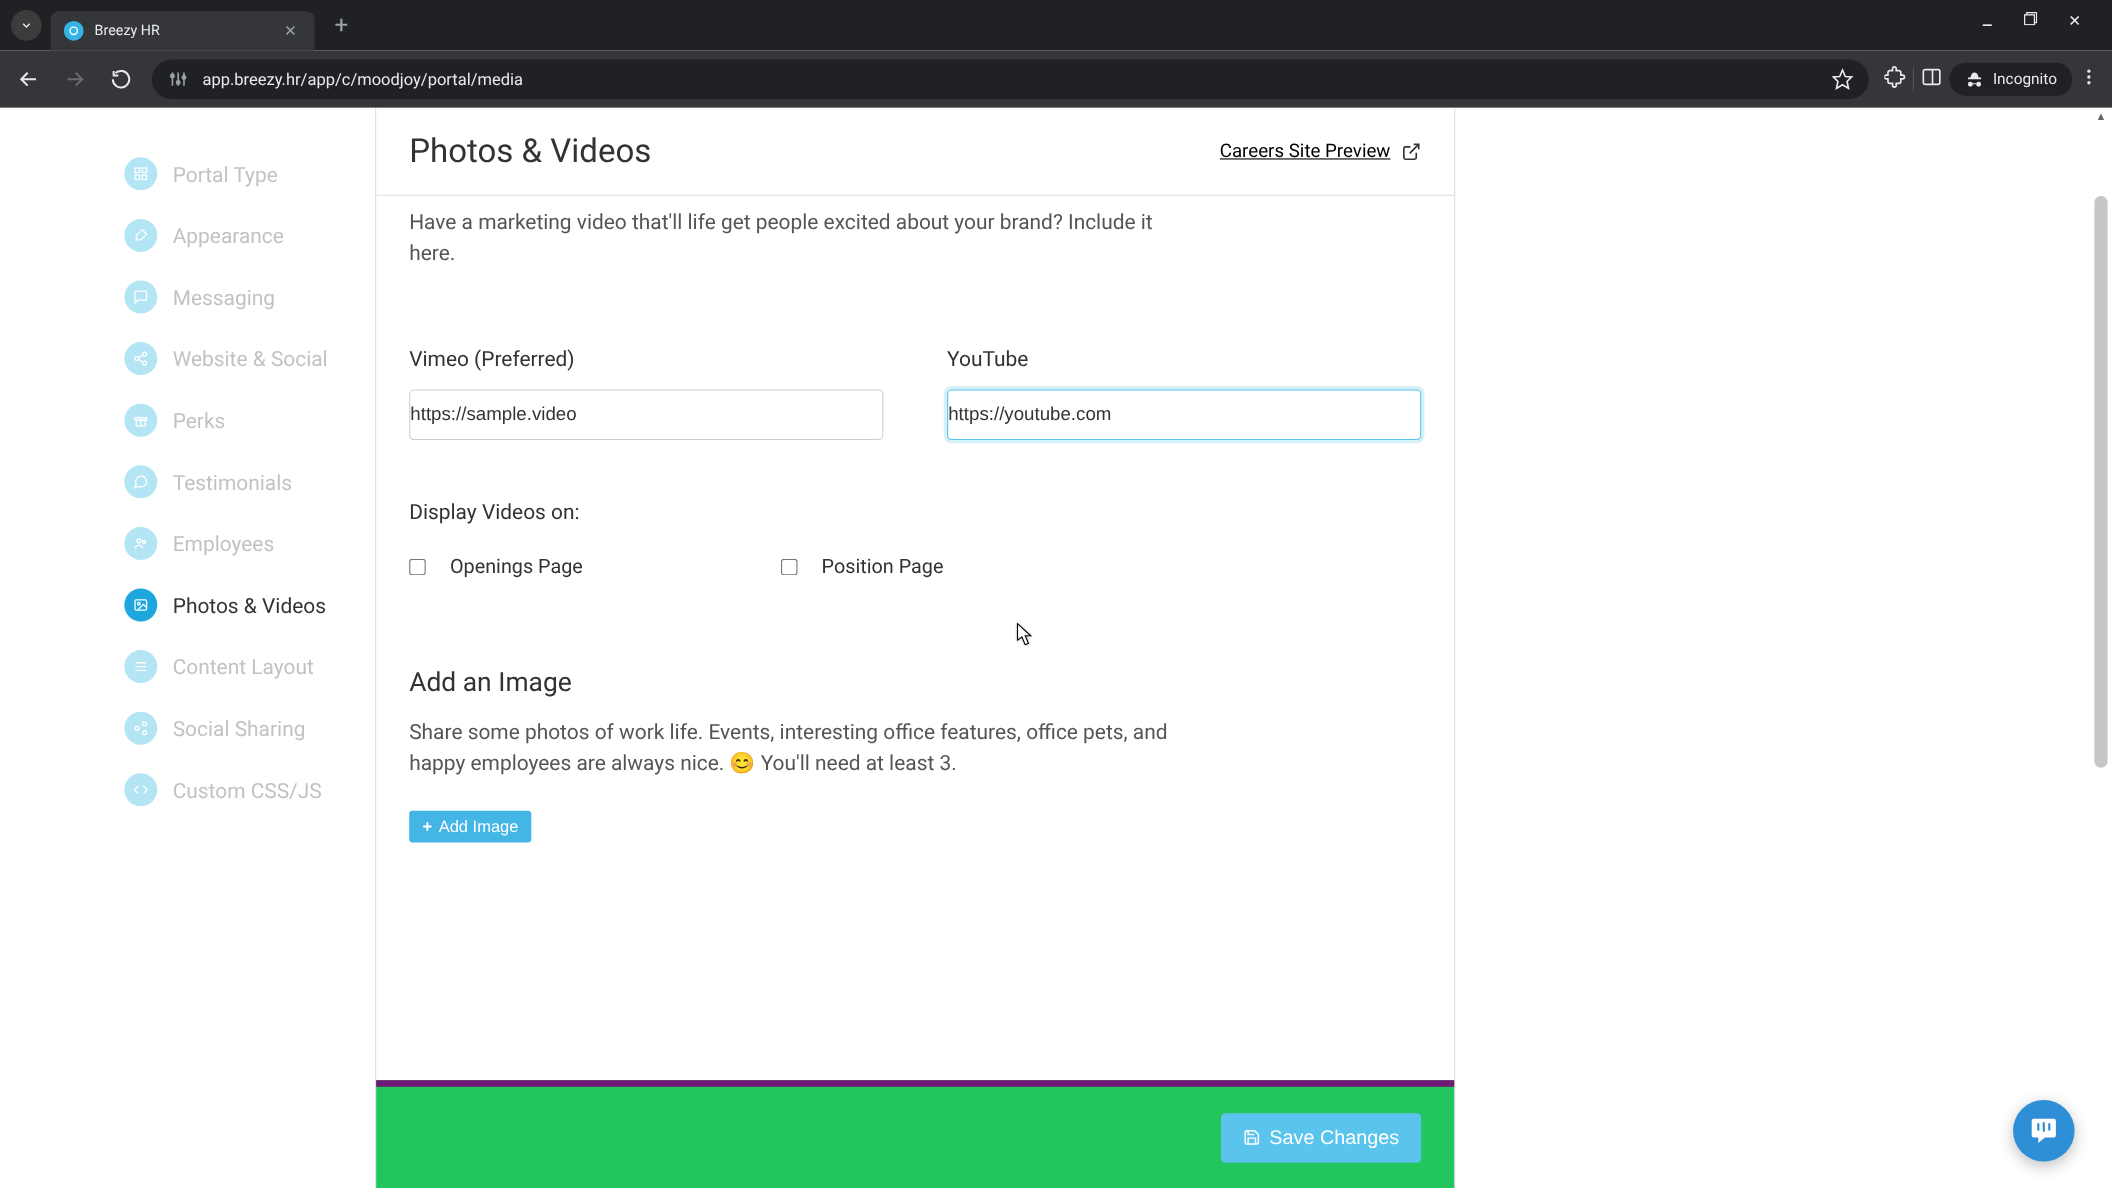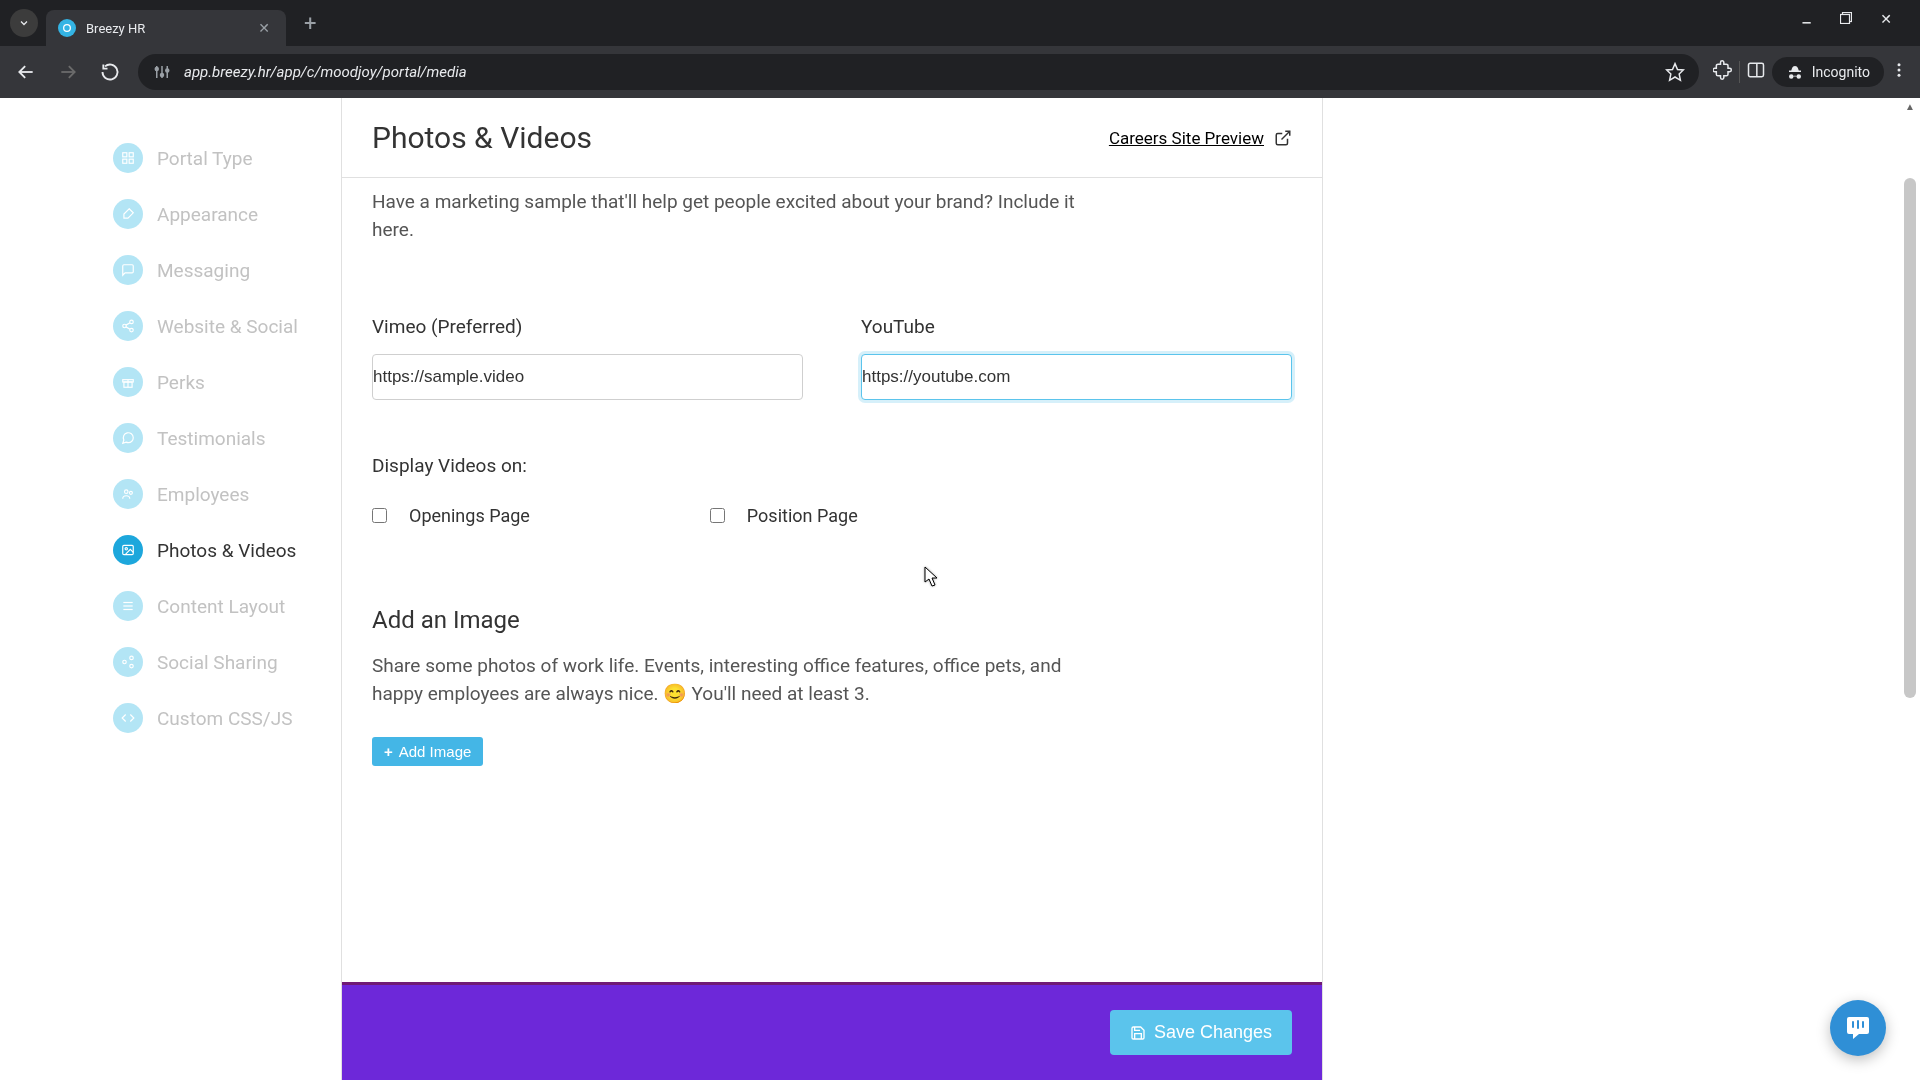--- a/index.html
+++ b/index.html
@@ -16,21 +16,21 @@
   .newtab { color:#9aa0a6; font-size:22px; padding:0 14px; }
   .tabbar-spacer { flex:1; }
   .winctl { display:flex; gap:28px; padding:0 18px; color:#e8eaed; }
   .winctl span { font-size:14px; }
 
   .addrbar { height: 52px; background: #35363a; display: flex; align-items: center; padding: 0 12px; gap: 14px; }
   .navbtn { width:28px; height:28px; display:flex; align-items:center; justify-content:center; color:#e8eaed; }
   .navbtn.dim { color: #777; }
   .omnibox { flex:1; height:36px; background:#202124; border-radius:18px; display:flex; align-items:center; padding:0 14px; gap:12px; color:#e8eaed; font-size:15px; }
   .omni-icon { width:20px; height:20px; display:flex; align-items:center; justify-content:center; color:#9aa0a6; }
-  .omni-url { flex:1;font-style:italic; }
+  .omni-url { flex:1; }
   .addr-right { display:flex; align-items:center; gap:6px; color:#e8eaed; }
   .incognito-pill { display:flex; align-items:center; gap:8px; background:#202124; padding:6px 14px; border-radius:18px; font-size:14px; }
   .addr-div { width:1px; height:22px; background:#555; }
 
   
   .viewport { flex:1; position:relative; background:#fff; overflow:hidden; }
   .layout { position:absolute; left:0; right:0; top:0; bottom:0; display:flex; }
   .gutter { width: 113px; }
   .sidebar { width: 228px; padding-top: 32px; }
   .side-item { display:flex; align-items:center; gap:14px; padding: 13px 0; cursor:pointer; }
@@ -56,21 +56,21 @@
   .section-label { font-size:19px; color:#333; margin-top:54px; }
   .check-row { display:flex; gap:180px; margin-top:28px; }
   .check { display:flex; align-items:center; gap:22px; font-size:18px; color:#333; }
   .check input { width:15px; height:15px; }
 
   .subheading { font-size:24px; color:#333; margin-top:80px; font-weight:400; }
   .subdesc { font-size:19px; color:#555; line-height:1.45; max-width:720px; margin-top:18px; }
 
   .add-image-btn { display:inline-flex; align-items:center; gap:6px; background:#44b6e6; color:#fff; font-size:15px; padding:6px 12px; border:none; border-radius:3px; margin-top:30px; cursor:pointer; }
 
-  .footer { border-top:3px solid #701a75; height:98px; display:flex; align-items:center; justify-content:flex-end; padding:0 30px; position:absolute; bottom:0; left:0; right:0; background:#6d28d9; }
+  .footer { border-top:6px solid #701a75; height:98px; display:flex; align-items:center; justify-content:flex-end; padding:0 30px; position:absolute; bottom:0; left:0; right:0; background:#22c55e; }
   .save-btn { display:inline-flex; align-items:center; gap:8px; background:#5bc4ec; color:#fff; font-size:18px; padding:12px 20px; border:none; border-radius:4px; cursor:pointer; }
 
   
   .intercom { position:absolute; right:34px; bottom:24px; width:56px; height:56px; border-radius:50%; background:#2f8fd6; display:flex; align-items:center; justify-content:center; box-shadow:0 4px 14px rgba(0,0,0,0.25); }
 
   
   .vscroll { position:absolute; right:2px; top:0; bottom:0; width:16px; }
   .vscroll .thumb { position:absolute; left:2px; width:12px; background:#c7c7c7; border-radius:6px; top:80px; height:520px; }
   .vscroll .arrow { position:absolute; left:0; width:16px; height:16px; display:flex; align-items:center; justify-content:center; color:#666; font-size:10px; }
   .vscroll .arrow.up { top:0; }
@@ -299,21 +299,21 @@
             <span>Careers Site Preview</span>
             <svg width="18" height="18" viewBox="0 0 24 24" fill="none" stroke="#333" stroke-width="2">
                 <path d="M18 13v6a2 2 0 0 1-2 2H5a2 2 0 0 1-2-2V8a2 2 0 0 1 2-2h6"></path>
                 <polyline points="15 3 21 3 21 9"></polyline>
                 <line x1="10" y1="14" x2="21" y2="3"></line>
               </svg>
           </a>
         </div>
 
         <div class="main-body">
-          <p class="intro">Have a marketing sample that'll help get people excited about your brand? Include it here.</p>
+          <p class="intro">Have a marketing video that'll life get people excited about your brand? Include it here.</p>
 
           <div class="fields-row">
             <div class="field">
               <div class="field-label">Vimeo (Preferred)</div>
               <input class="text-input" type="text" value="https://sample.video" style="">
             </div>
             <div class="field">
               <div class="field-label">YouTube</div>
               <input class="text-input focused" type="text" value="https://youtube.com" style="">
             </div>

